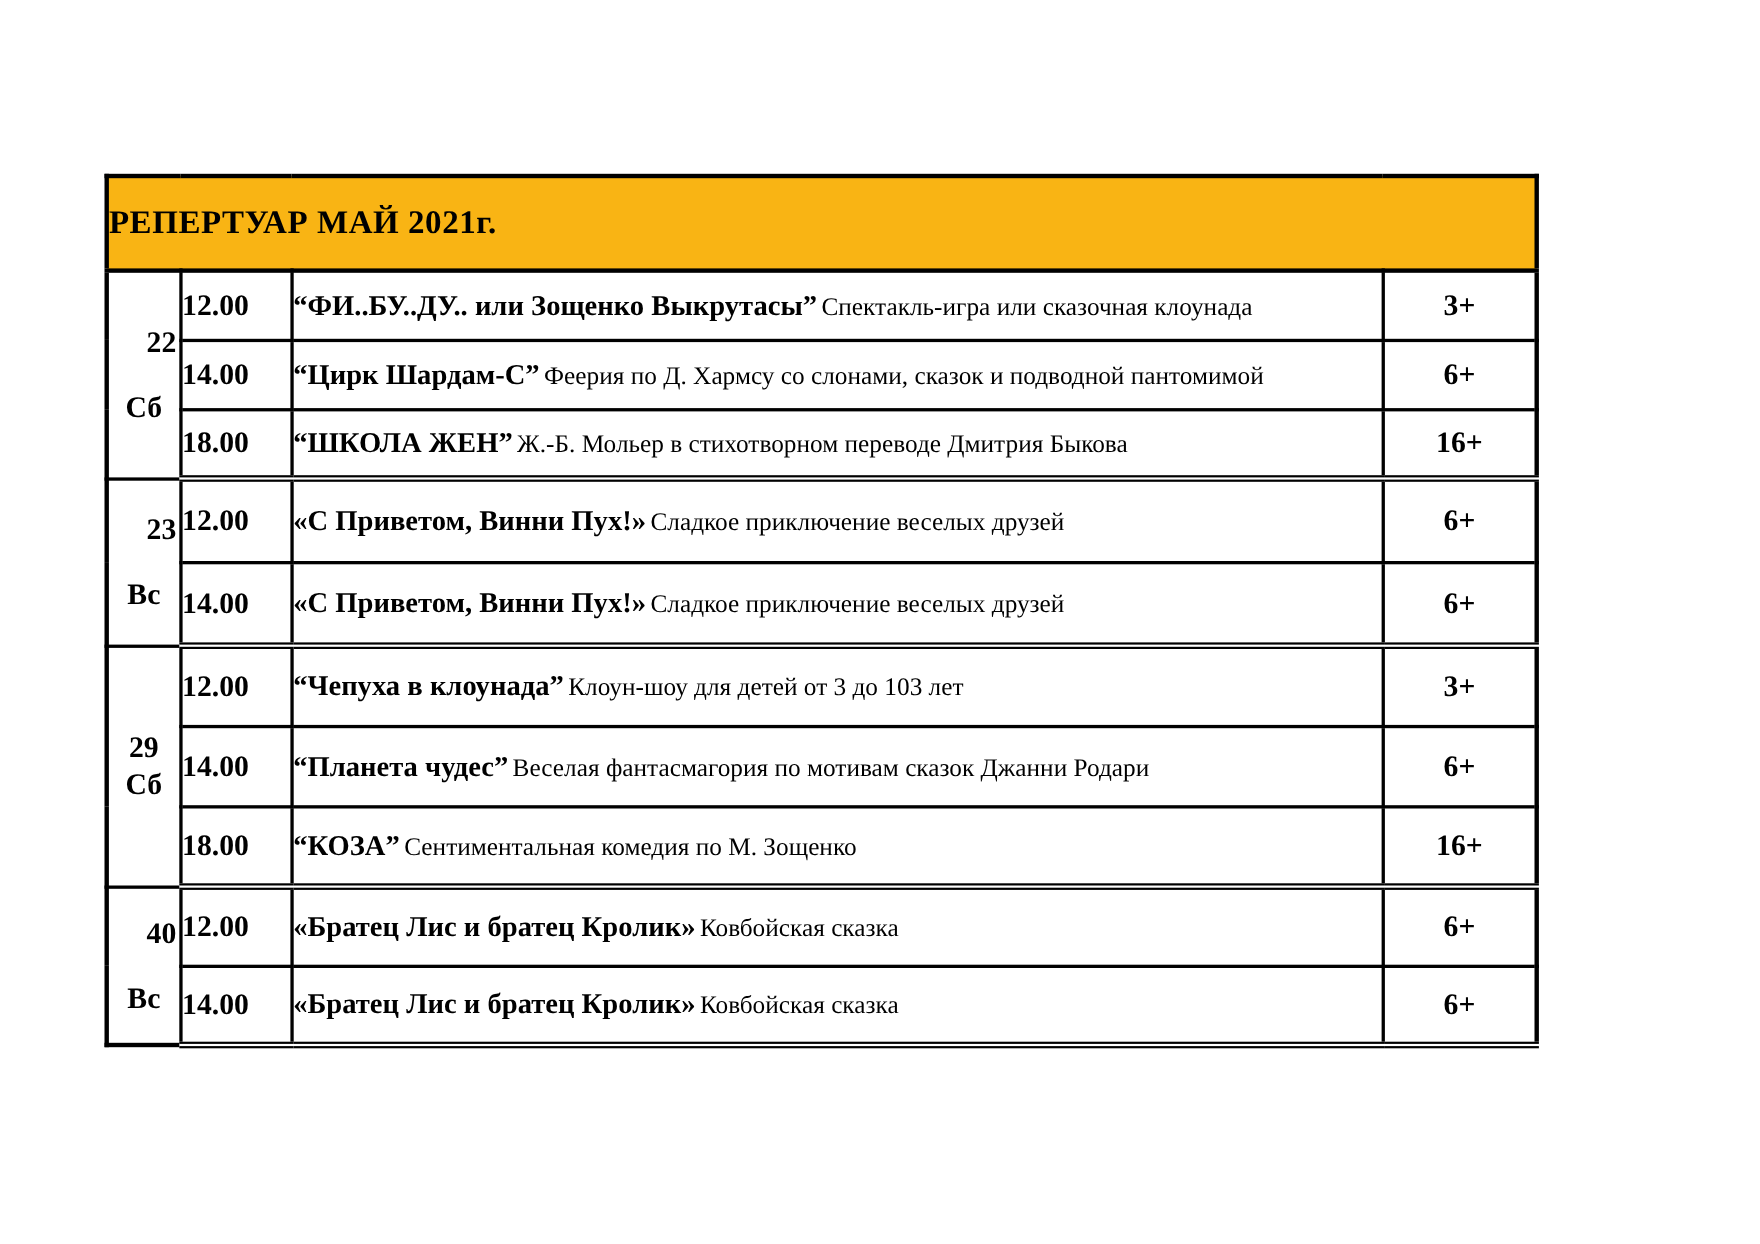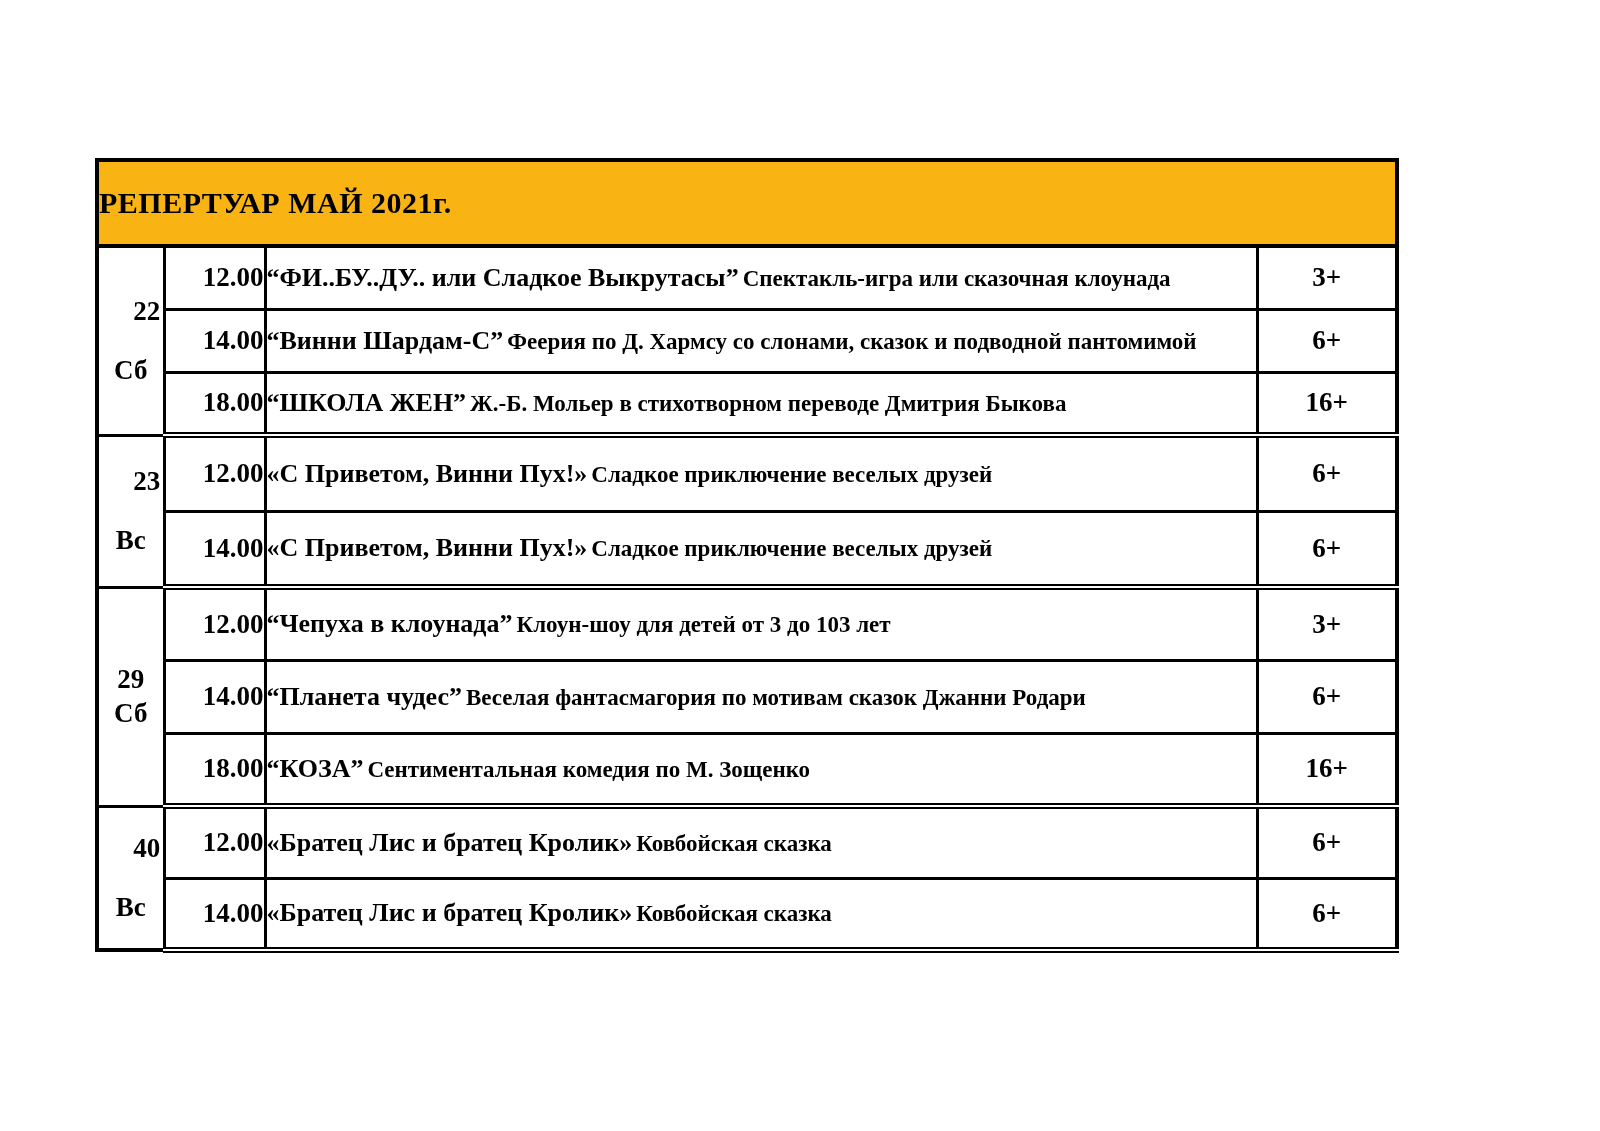--- a/index.html
+++ b/index.html
@@ -53,34 +53,34 @@
     text-align:center;
     font-weight:bold;
     font-size:27px;
   }
   td.date-cell .date-num{ line-height:1.15; }
   td.date-cell .date-wd{ line-height:1.15; }
   td.date-cell.gap .date-num{ margin-bottom:28px;padding-left:32px; }
   td.date-cell:not(.gap) .date-num{ margin-bottom:3px; }
 
   td.time-cell{
-    text-align:right;
+    text-align:left;
     font-weight:bold;
     font-size:27px;
   }
   td.desc-cell{
     text-align:left;
     padding:0 10px 0 14px;
   }
   td.desc-cell .show-title{
     font-weight:bold;
     font-size:26px;
   }
   td.desc-cell .show-desc{
-    font-weight:bold;
+    font-weight:normal;
     font-size:23px;
     margin-top:12px;
   }
   td.age-cell{
     text-align:center;
     font-weight:bold;
     font-size:27px;
   }
 </style>
 </head>
@@ -96,26 +96,26 @@
   <tbody>
     <tr class="title-row">
       <td colspan="4">РЕПЕРТУАР МАЙ 2021г.</td>
     </tr>
   <tr class="g0">
         <td rowspan="3" class="date-cell gap">
           <div class="date-num">22</div>
           <div class="date-wd">Сб</div>
         </td>
         <td class="time-cell">12.00</td>
-        <td class="desc-cell"><span class="show-title">“ФИ..БУ..ДУ.. или Сладкое Выкрутасы”</span> <span class="show-desc">Спектакль-игра или сказочная  клоунада</span></td>
+        <td class="desc-cell"><span class="show-title">“ФИ..БУ..ДУ.. или Зощенко Выкрутасы”</span> <span class="show-desc">Спектакль-игра или сказочная  клоунада</span></td>
         <td class="age-cell">3+</td>
       </tr>
       <tr class="g0">
         <td class="time-cell">14.00</td>
-        <td class="desc-cell"><span class="show-title">“Винни Шардам-С”</span> <span class="show-desc">Феерия по Д. Хармсу со слонами, сказок и подводной пантомимой</span></td>
+        <td class="desc-cell"><span class="show-title">“Цирк Шардам-С”</span> <span class="show-desc">Феерия по Д. Хармсу со слонами, сказок и подводной пантомимой</span></td>
         <td class="age-cell">6+</td>
       </tr>
       <tr class="g0 group-end">
         <td class="time-cell">18.00</td>
         <td class="desc-cell"><span class="show-title">“ШКОЛА ЖЕН”</span> <span class="show-desc">Ж.-Б. Мольер в стихотворном переводе Дмитрия Быкова</span></td>
         <td class="age-cell">16+</td>
       </tr>
       <tr class="g1">
         <td rowspan="2" class="date-cell gap">
           <div class="date-num">23</div>

